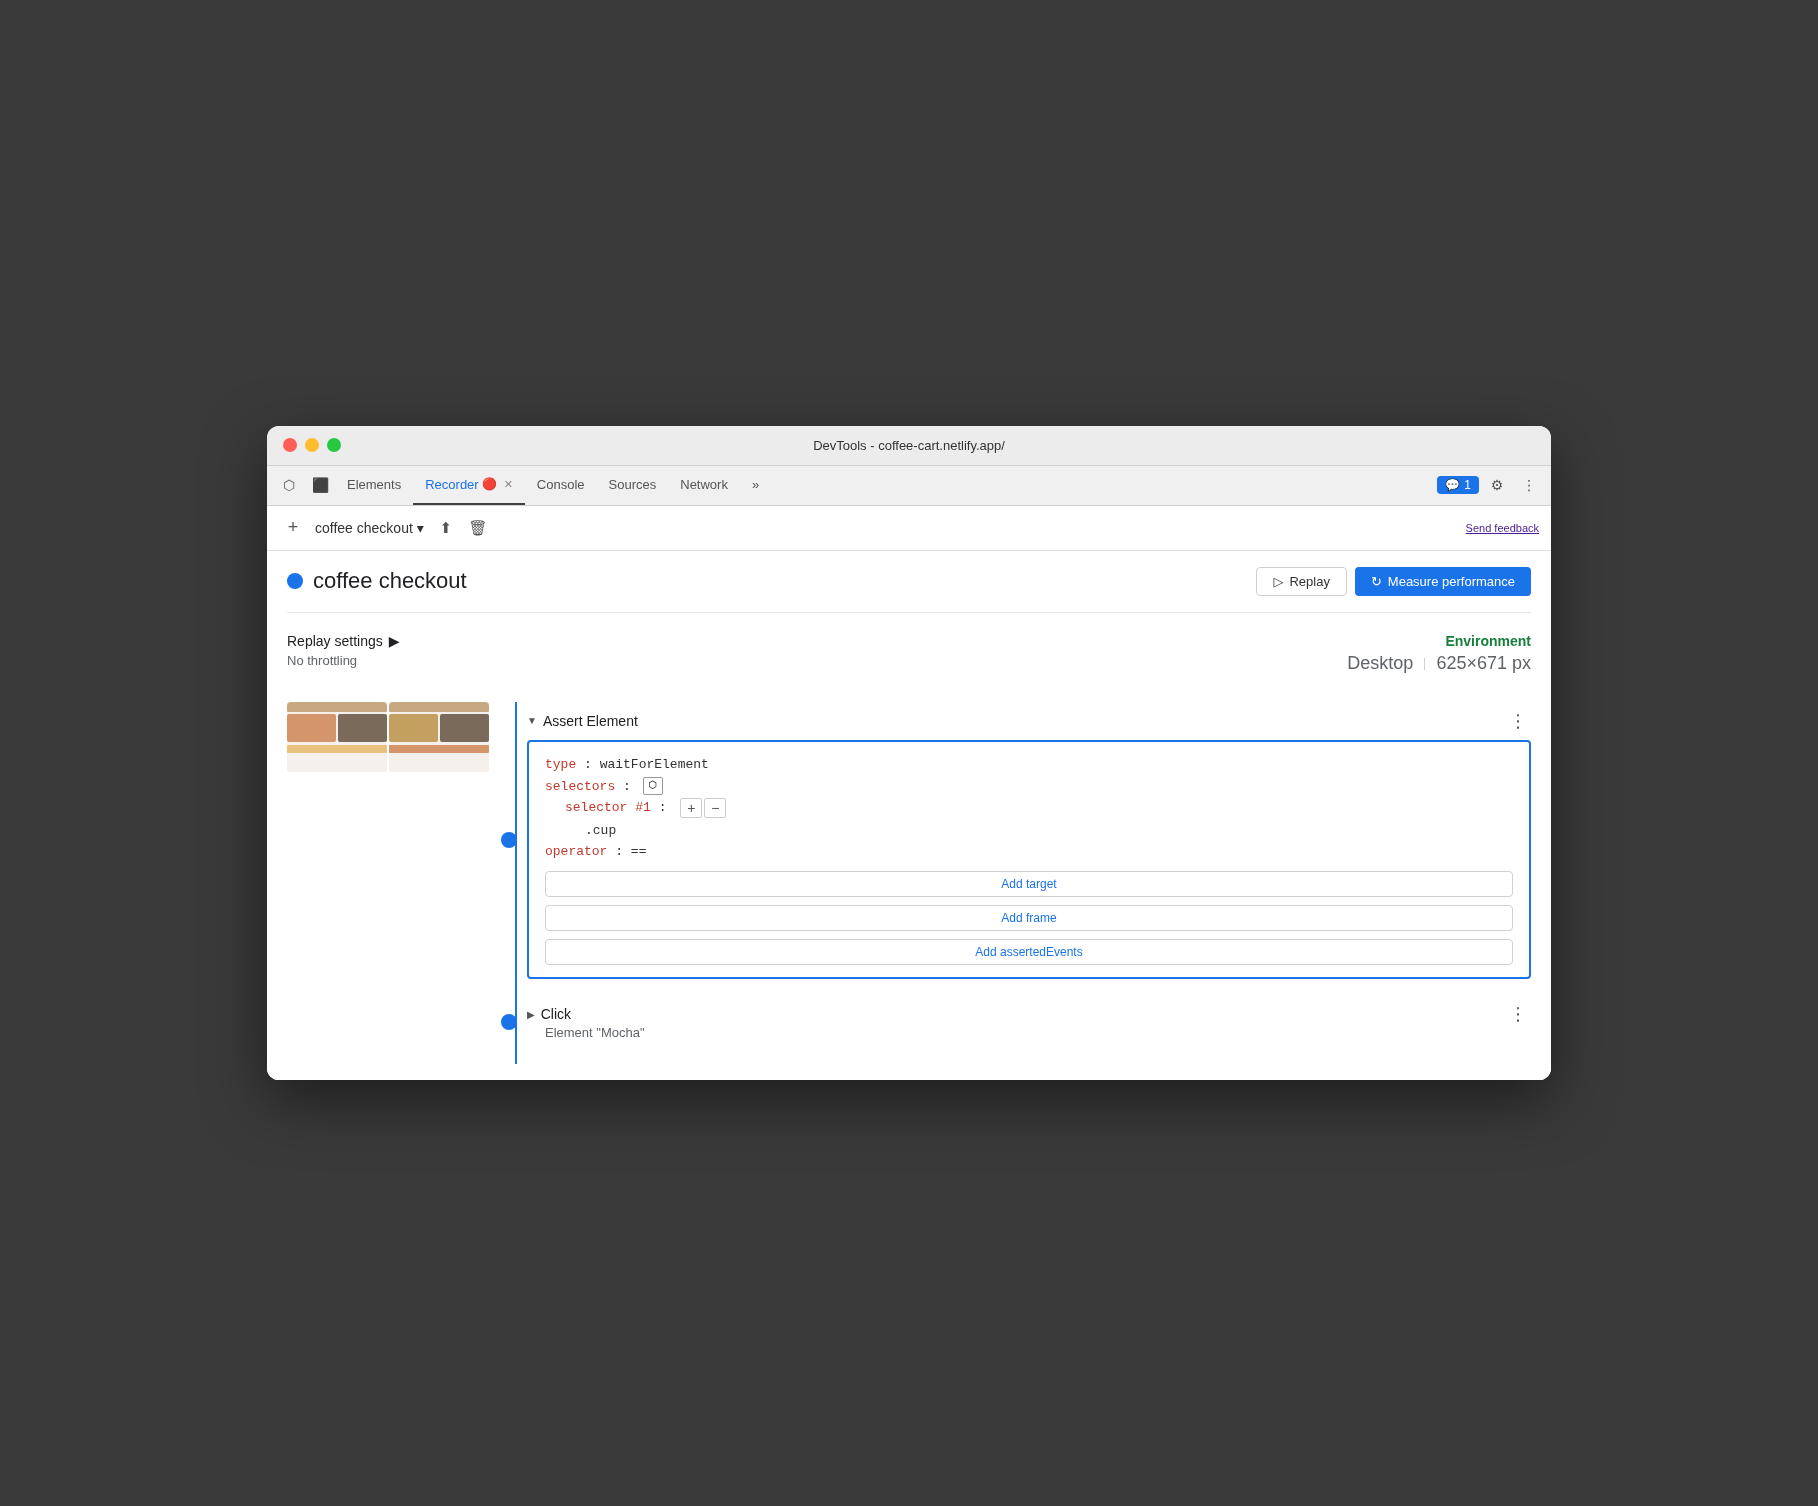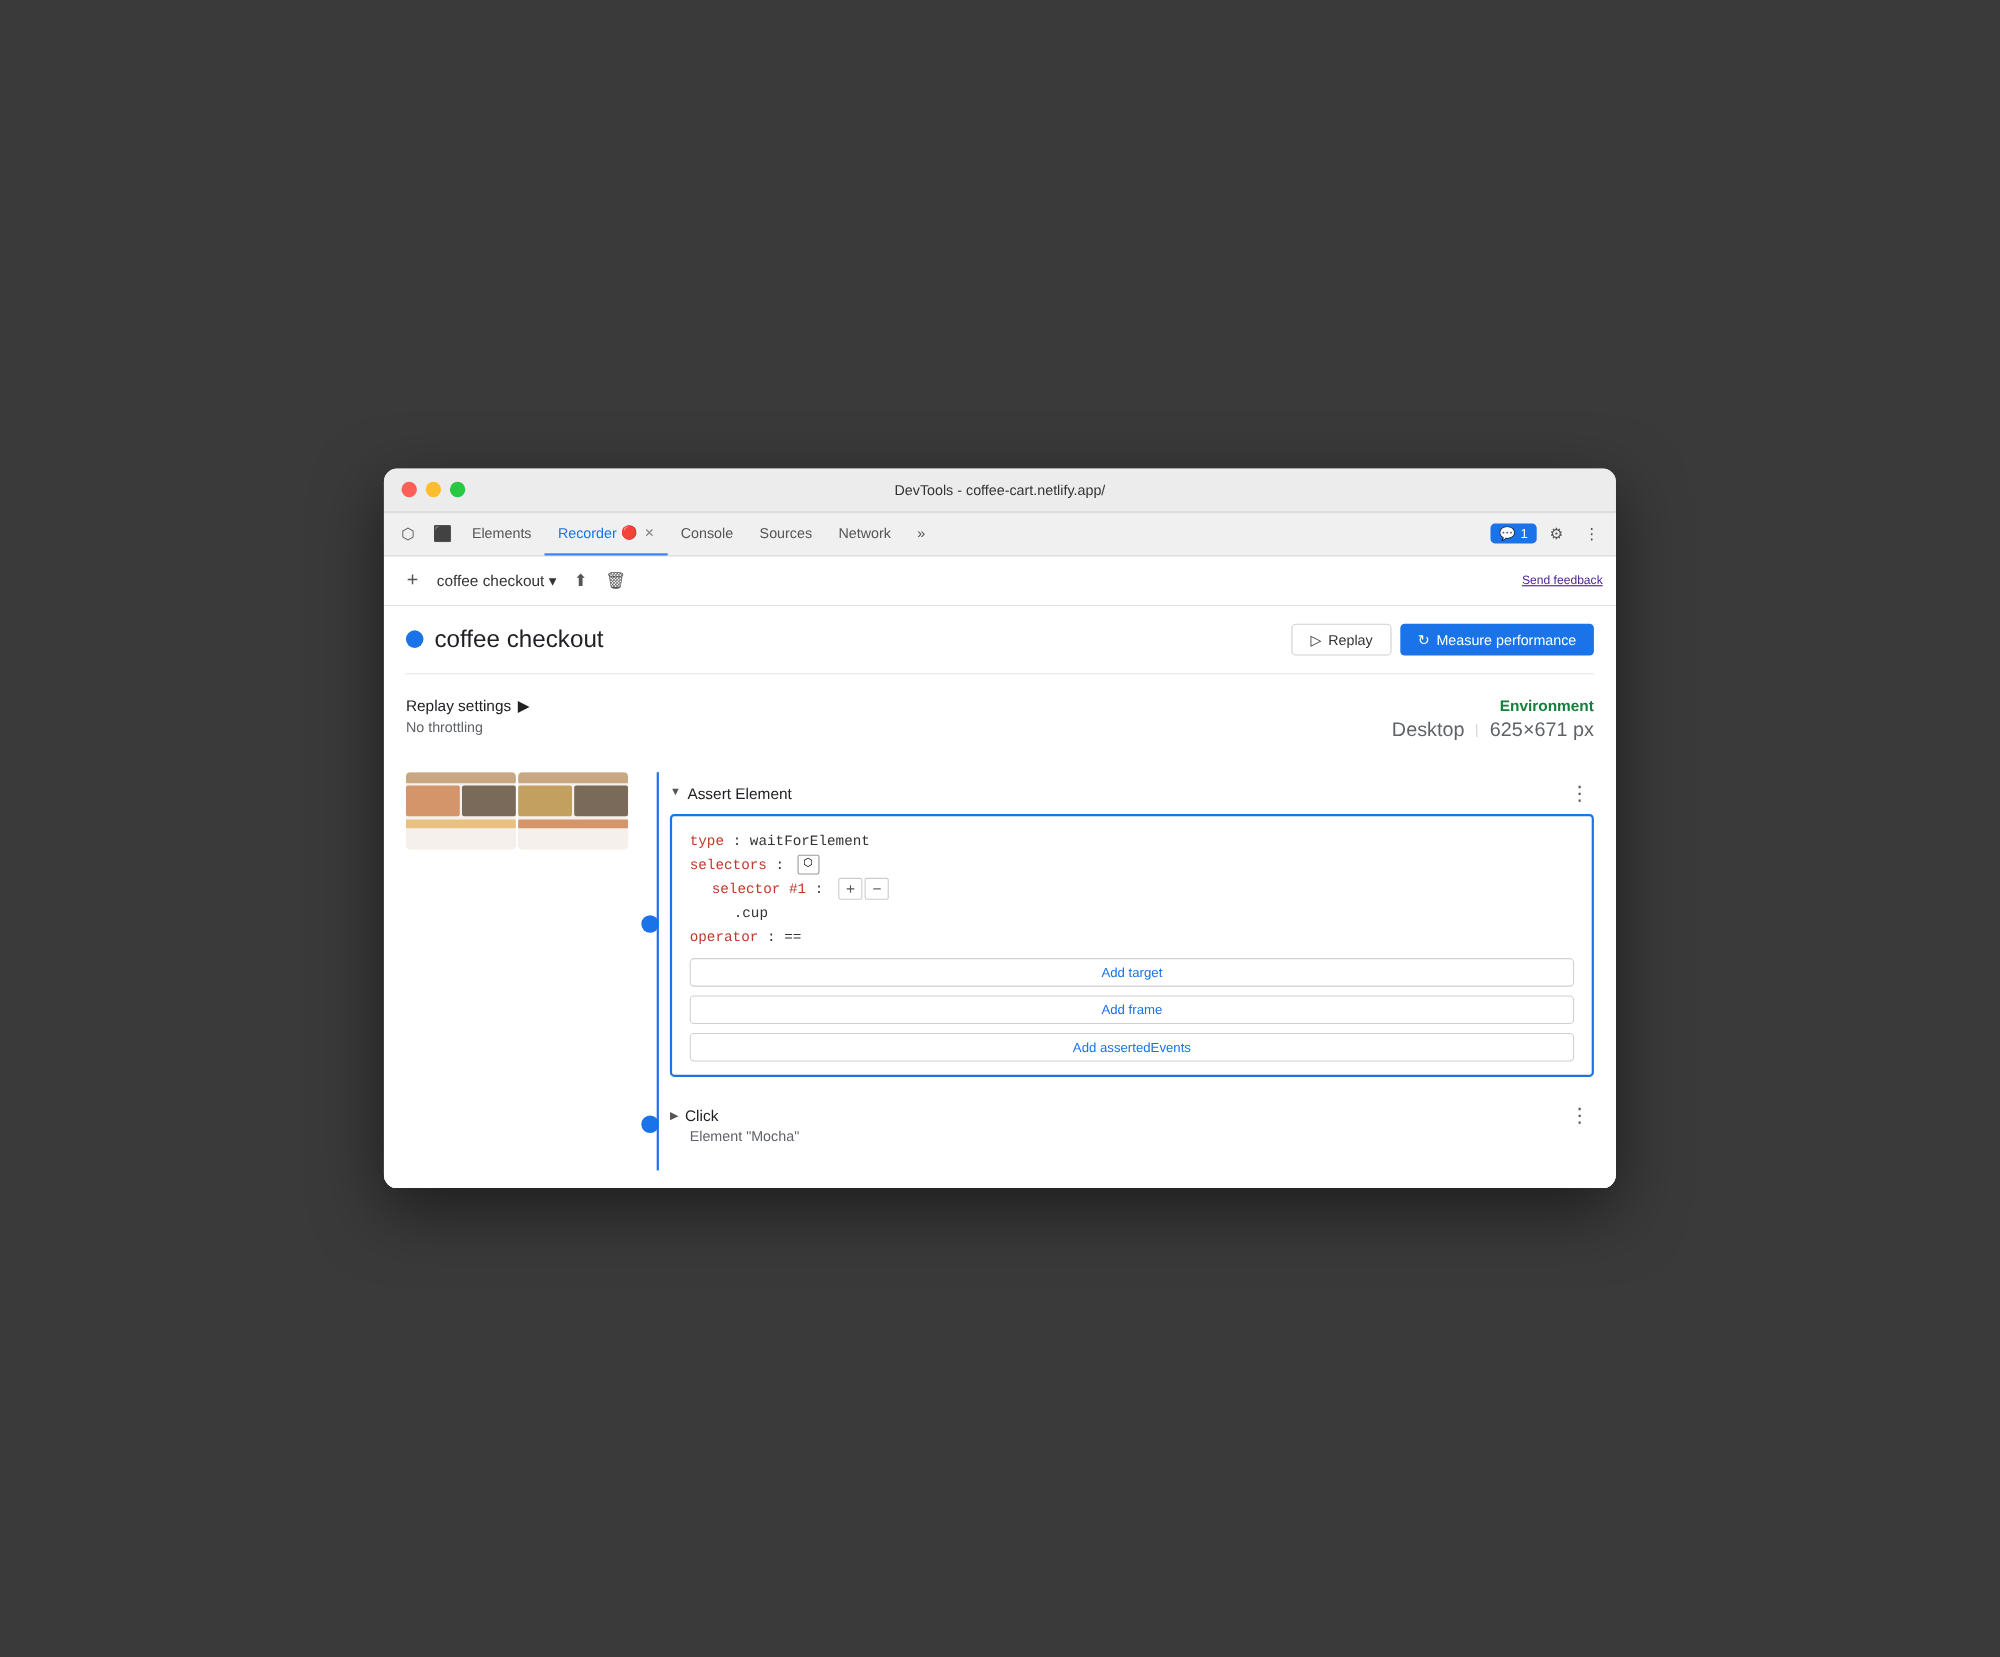--- a/index.html
+++ b/index.html
@@ -5,21 +5,21 @@
     * { box-sizing: border-box; margin: 0; padding: 0; }
     body {
       background: #3a3a3a;
       display: flex;
       align-items: center;
       justify-content: center;
       min-height: 100vh;
       font-family: -apple-system, BlinkMacSystemFont, 'Segoe UI', sans-serif;
     }
     .window {
-      width: 1120px;
+      width: 1284px;
       background: #f5f5f5;
       border-radius: 12px;
       box-shadow: 0 20px 60px rgba(0,0,0,0.5);
       overflow: hidden;
     }
     .title-bar {
       background: #ececec;
       padding: 12px 16px;
       display: flex;
       align-items: center;
@@ -88,21 +88,21 @@
       display: flex;
       align-items: center;
       font-size: 13px;
       color: #555;
       cursor: pointer;
       border-bottom: 2px solid transparent;
       white-space: nowrap;
     }
     .tab-item.active {
       color: #1a73e8;
-      border-bottom: 2px solid #3b82f6;
+      border-bottom: 2px solid #404040;
       font-weight: 500;
     }
     .tab-item .tab-close {
       margin-left: 6px;
       font-size: 11px;
       color: #888;
     }
     .tab-bar-right {
       display: flex;
       align-items: center;

